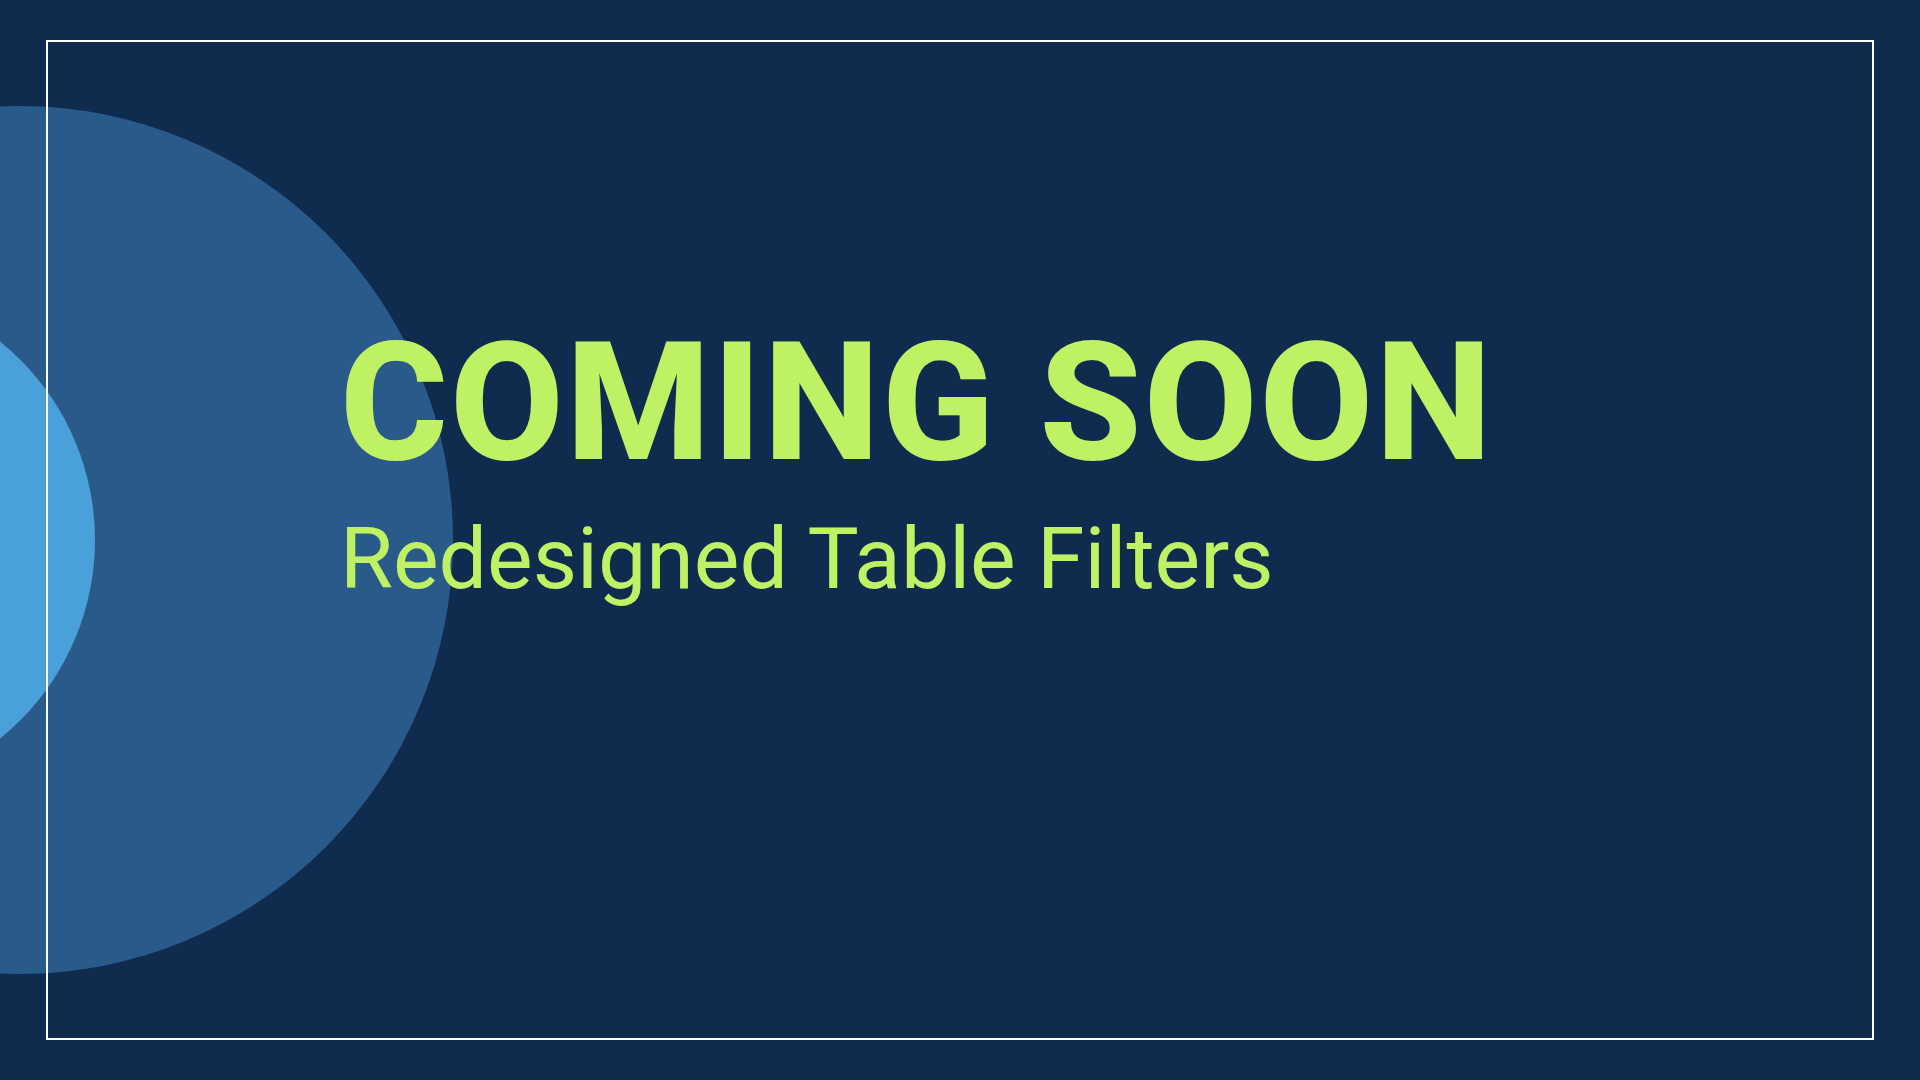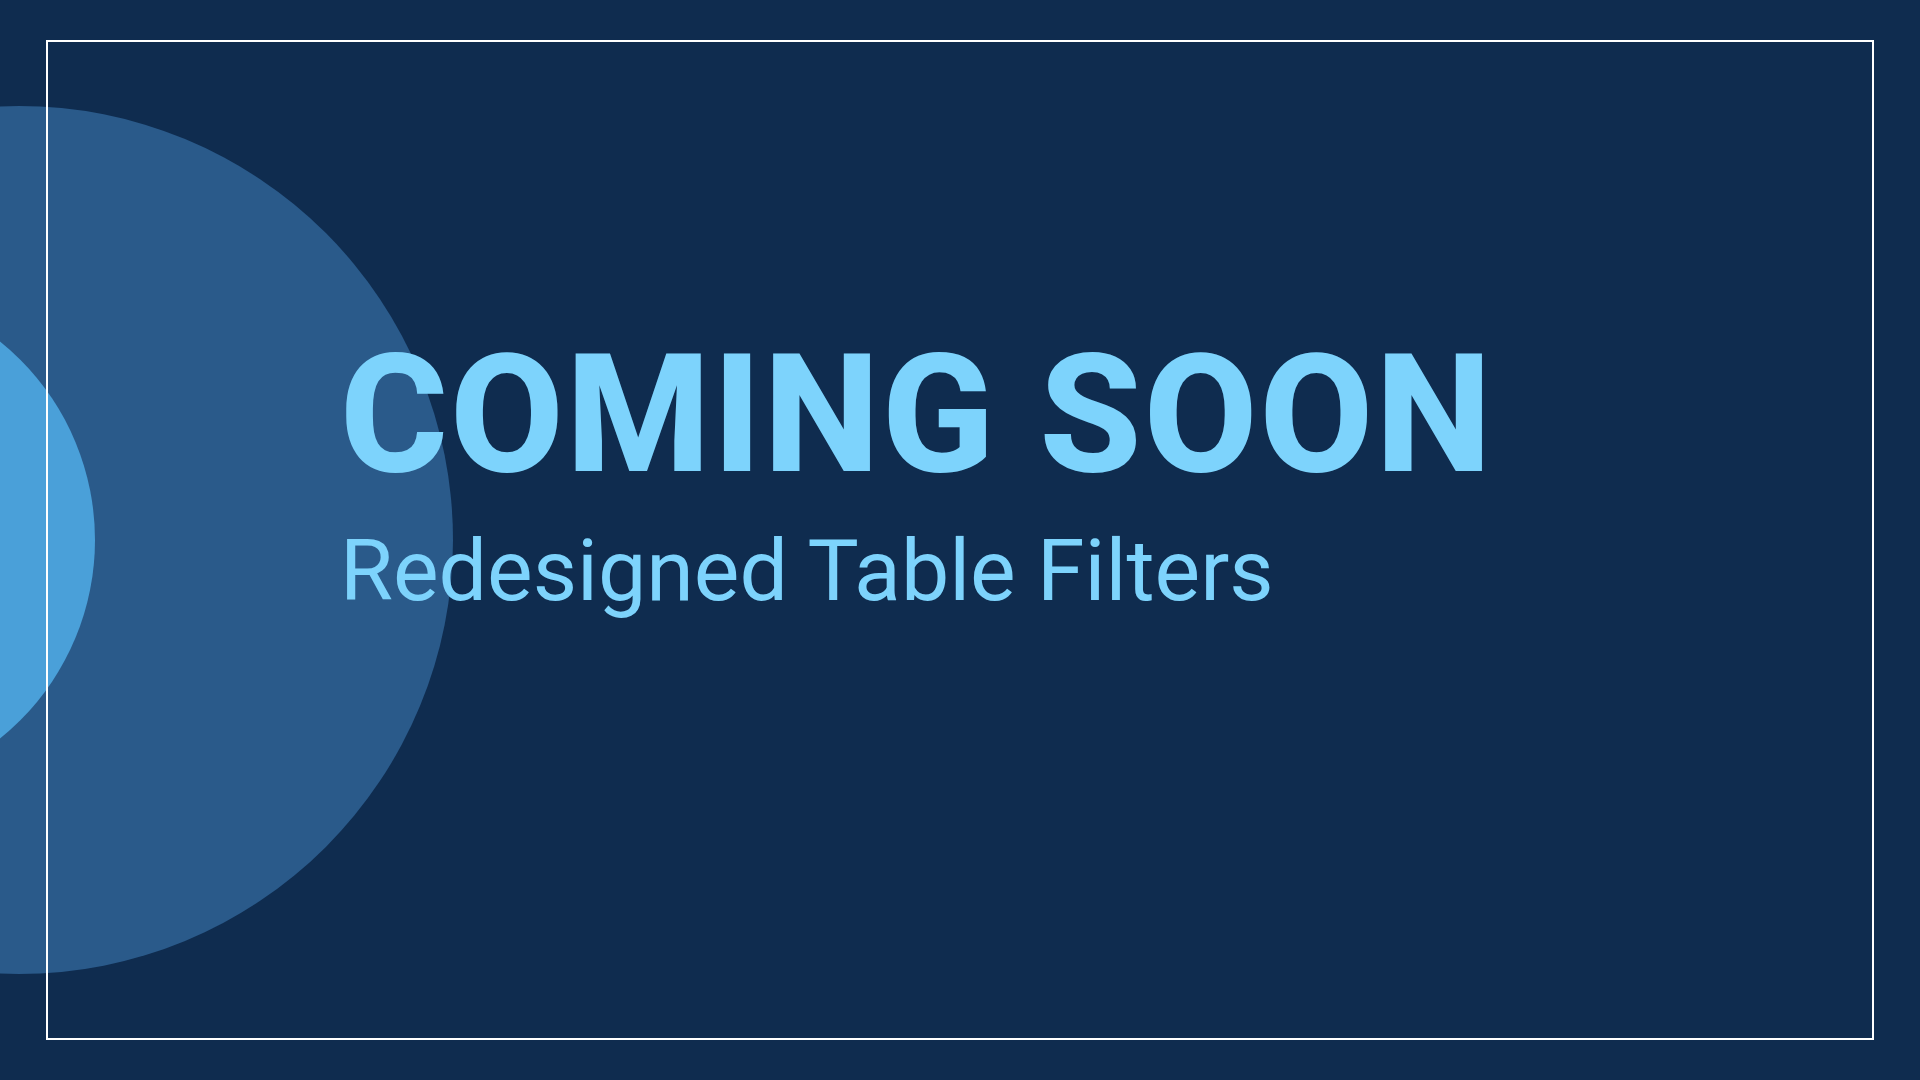--- a/index.html
+++ b/index.html
@@ -42,22 +42,22 @@
       top: 40px;
       left: 46px;
       right: 46px;
       bottom: 40px;
       border: 2px solid #ffffff;
     }
     
     .text-container {
       position: absolute;
       left: 340px;
-      top: 332px;
-      color: #7dd3fc;
+      top: 320px;
+      color: #bef264;
     }
     
     .heading {
       font-size: 165px;
       font-weight: 800;
       letter-spacing: 2px;
       line-height: 1;
       margin-bottom: 20px;
     }
     

